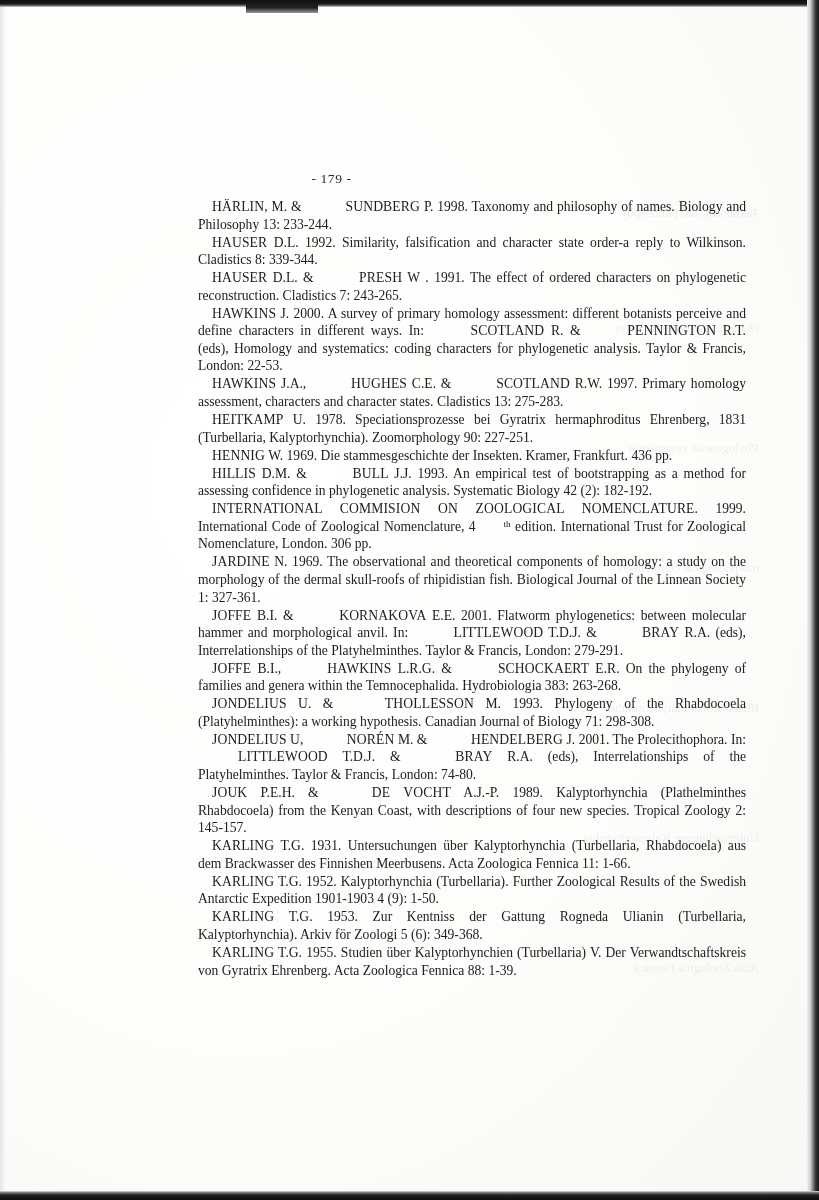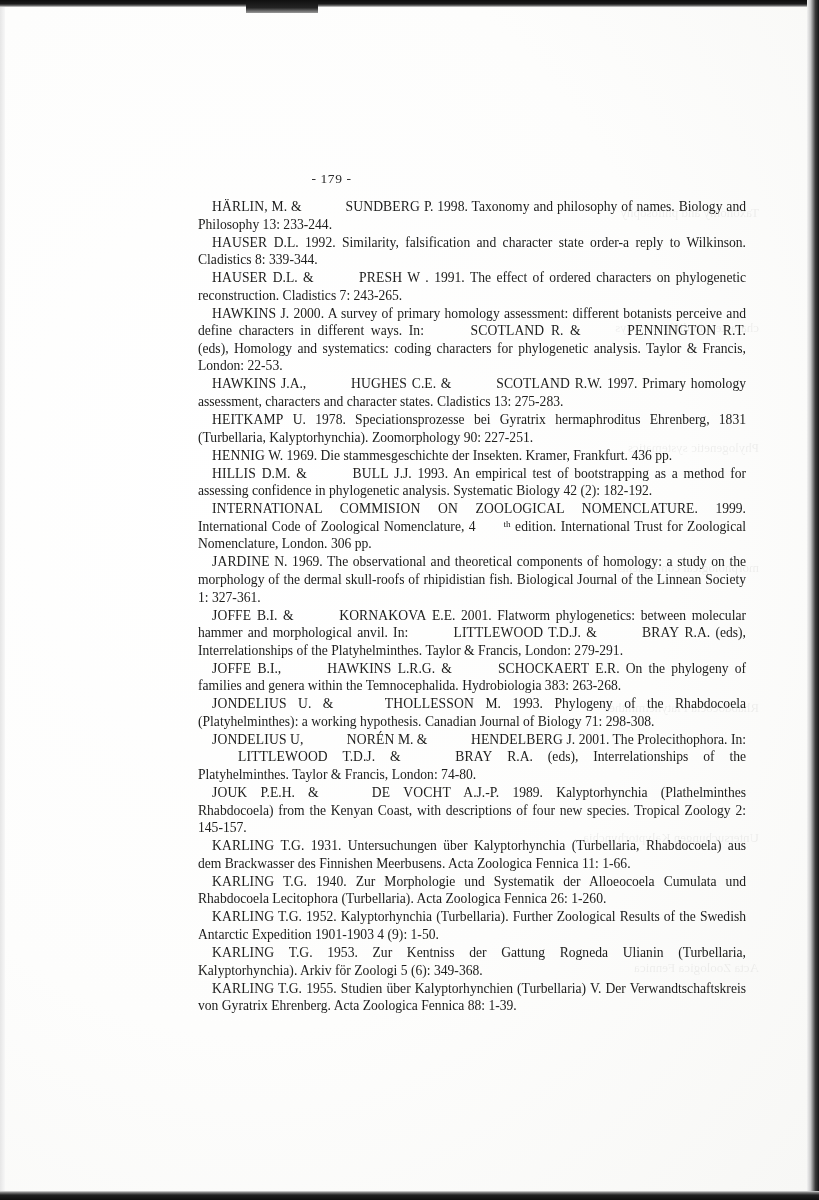--- a/index.html
+++ b/index.html
@@ -145,21 +145,20 @@
       <p class="entry"><span class="sc">HENNIG</span><span> W. 1969. Die stammesgeschichte der Insekten. Kramer, Frankfurt. 436 pp.</span></p>
       <p class="entry"><span class="sc">HILLIS</span><span> D.M. &amp; </span><span class="sc">BULL</span><span> J.J. 1993. An empirical test of bootstrapping as a method for assessing confidence in phylogenetic analysis. </span><span class="it">Systematic Biology</span><span> 42 (2): 182-192.</span></p>
       <p class="entry"><span class="sc">INTERNATIONAL COMMISION ON ZOOLOGICAL NOMENCLATURE</span><span>. 1999. International Code of Zoological Nomenclature, 4</span><sup>th</sup><span> edition. International Trust for Zoological Nomenclature, London. 306 pp.</span></p>
       <p class="entry"><span class="sc">JARDINE</span><span> N. 1969. The observational and theoretical components of homology: a study on the morphology of the dermal skull-roofs of rhipidistian fish. </span><span class="it">Biological Journal of the Linnean Society</span><span> 1: 327-361.</span></p>
       <p class="entry"><span class="sc">JOFFE</span><span> B.I. &amp; </span><span class="sc">KORNAKOVA</span><span> E.E. 2001. Flatworm phylogenetics: between molecular hammer and morphological anvil. In: </span><span class="sc">LITTLEWOOD</span><span> T.D.J. &amp; </span><span class="sc">BRAY</span><span> R.A. (eds), </span><span class="it">Interrelationships of the Platyhelminthes</span><span>. Taylor &amp; Francis, London: 279-291.</span></p>
       <p class="entry"><span class="sc">JOFFE</span><span> B.I., </span><span class="sc">HAWKINS</span><span> L.R.G. &amp; </span><span class="sc">SCHOCKAERT</span><span> E.R. On the phylogeny of families and genera within the Temnocephalida. </span><span class="it">Hydrobiologia</span><span> 383: 263-268.</span></p>
       <p class="entry"><span class="sc">JONDELIUS</span><span> U. &amp; </span><span class="sc">THOLLESSON</span><span> M. 1993. Phylogeny of the Rhabdocoela (Platyhelminthes): a working hypothesis. </span><span class="it">Canadian Journal of Biology</span><span> 71: 298-308.</span></p>
       <p class="entry"><span class="sc">JONDELIUS</span><span> U, </span><span class="sc">NORÉN</span><span> M. &amp; </span><span class="sc">HENDELBERG</span><span> J. 2001. The Prolecithophora. In: </span><span class="sc">LITTLEWOOD</span><span> T.D.J. &amp; </span><span class="sc">BRAY</span><span> R.A. (eds), </span><span class="it">Interrelationships of the Platyhelminthes</span><span>. Taylor &amp; Francis, London: 74-80.</span></p>
       <p class="entry"><span class="sc">JOUK</span><span> P.E.H. &amp; </span><span class="sc">DE VOCHT</span><span> A.J.-P. 1989. Kalyptorhynchia (Plathelminthes Rhabdocoela) from the Kenyan Coast, with descriptions of four new species. </span><span class="it">Tropical Zoology</span><span> 2: 145-157.</span></p>
       <p class="entry"><span class="sc">KARLING</span><span> T.G. 1931. Untersuchungen über Kalyptorhynchia (Turbellaria, Rhabdocoela) aus dem Brackwasser des Finnishen Meerbusens. </span><span class="it">Acta Zoologica Fennica</span><span> 11: 1-66.</span></p>
-      <p class="entry"><span class="sc">KARLING</span><span> T.G. 1940. Zur Morphologie und Systematik der Alloeocoela Cumulata und Rhabdocoela Lecitophora (Turbellaria). </span><span class="it">Acta Zoologica Fennica</span><span> 26: 1-260.</span></p>
       <p class="entry"><span class="sc">KARLING</span><span> T.G. 1952. Kalyptorhynchia (Turbellaria). </span><span class="it">Further Zoological Results of the Swedish Antarctic Expedition 1901-1903</span><span> 4 (9): 1-50.</span></p>
       <p class="entry"><span class="sc">KARLING</span><span> T.G. 1953. Zur Kentniss der Gattung Rogneda Ulianin (Turbellaria, Kalyptorhynchia). </span><span class="it">Arkiv för Zoologi</span><span> 5 (6): 349-368.</span></p>
       <p class="entry"><span class="sc">KARLING</span><span> T.G. 1955. Studien über Kalyptorhynchien (Turbellaria) V. Der Verwandtschaftskreis von </span><span class="it">Gyratrix</span><span> Ehrenberg. </span><span class="it">Acta Zoologica Fennica</span><span> 88: 1-39.</span></p>
     </div>
 
   <div class="scan-edge-left"></div>
   <div class="scan-edge-top"></div>
   <div class="scan-edge-top-notch"></div>
   <div class="scan-edge-right"></div>
   <div class="scan-edge-bottom"></div>

